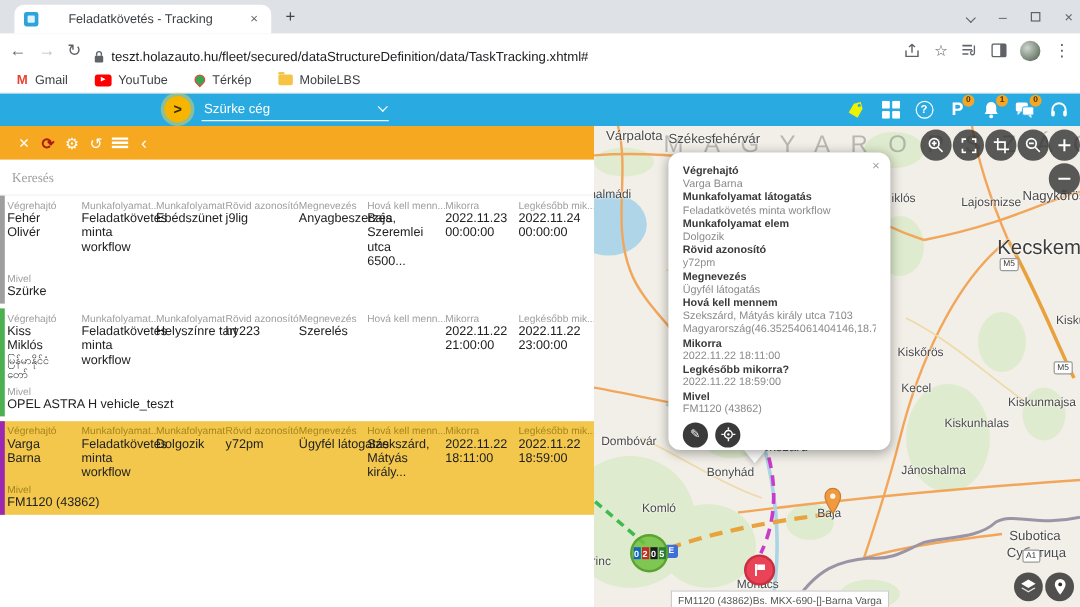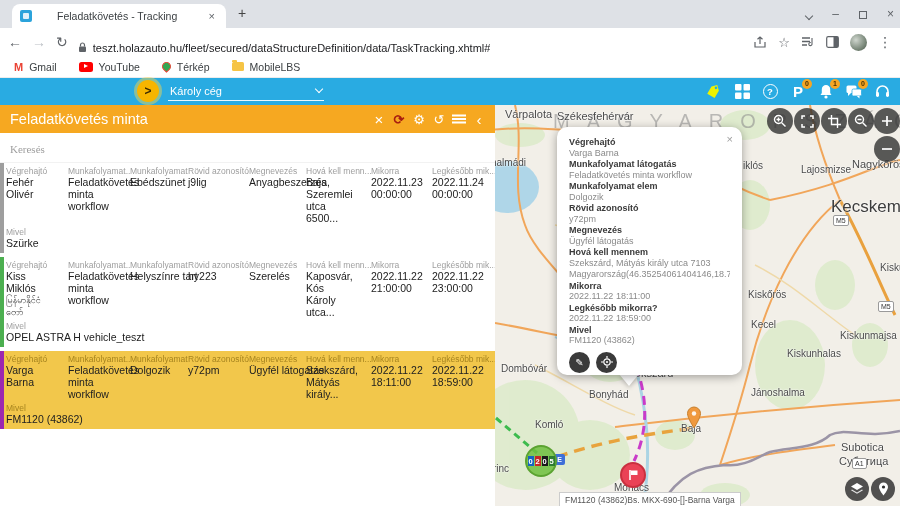--- a/index.html
+++ b/index.html
@@ -189,21 +189,21 @@
   </div>
   <div class="bm">
     <span class="folder"></span>
     <span>MobileLBS</span>
   </div>
 </div>
 
 <div class="appbar">
   <div class="yellow-btn">&gt;</div>
   <div class="company-select">
-    <span>Károly cég</span>
+    <span>Szürke cég</span>
     <span class="wchev"></span>
   </div>
   <div class="appbar-icons">
     <span class="ab-ic">
       <svg width="18" height="16" viewBox="0 0 18 16">
         <path d="M2 8 L8 2 h6 v6 L8 14 Z" fill="#EEF200" transform="rotate(-15 9 8)"></path>
         <circle cx="12" cy="4.5" r="1.3" fill="#29ABE2" transform="rotate(-15 9 8)"></circle>
       </svg>
     </span>
     <span class="ab-ic">
@@ -242,21 +242,20 @@
         <path d="M2 9 V7.5 a5.5 5.5 0 0 1 11 0 V9" stroke="#fff" stroke-width="1.6" fill="none"></path>
         <rect x="1" y="8" width="3" height="5" rx="1.4" fill="#fff"></rect>
         <rect x="11" y="8" width="3" height="5" rx="1.4" fill="#fff"></rect>
       </svg>
     </span>
   </div>
 </div>
 
 <div class="panel">
   <div class="phead">
-    <span class="ptitle">Feladatkövetés minta</span>
     <span class="ph-ic" style="font-size:15px">×</span>
     <span class="ph-ic red">⟳</span>
     <span class="ph-ic">⚙</span>
     <span class="ph-ic">↺</span>
     <span class="ph-ic">
       <svg width="14" height="10" viewBox="0 0 14 10">
           <path d="M0 1.5 h14 M0 5 h14 M0 8.5 h14" stroke="#fff" stroke-width="2"></path>
         </svg>
     </span>
     <span class="ph-ic" style="font-size:15px">‹</span>
@@ -329,21 +328,20 @@
         <div>
             <div class="hdr">Rövid azonosító</div>
             <div class="val">hy223</div>
           </div>
         <div>
             <div class="hdr">Megnevezés</div>
             <div class="val nowrap">Szerelés</div>
           </div>
         <div>
             <div class="hdr">Hová kell menn...</div>
-            <div class="val">Kaposvár, Kós Károly utca...</div>
           </div>
         <div>
             <div class="hdr">Mikorra</div>
             <div class="val">2022.11.22 21:00:00</div>
           </div>
         <div>
             <div class="hdr">Legkésőbb mik...</div>
             <div class="val">2022.11.22 23:00:00</div>
           </div>
       </div>

